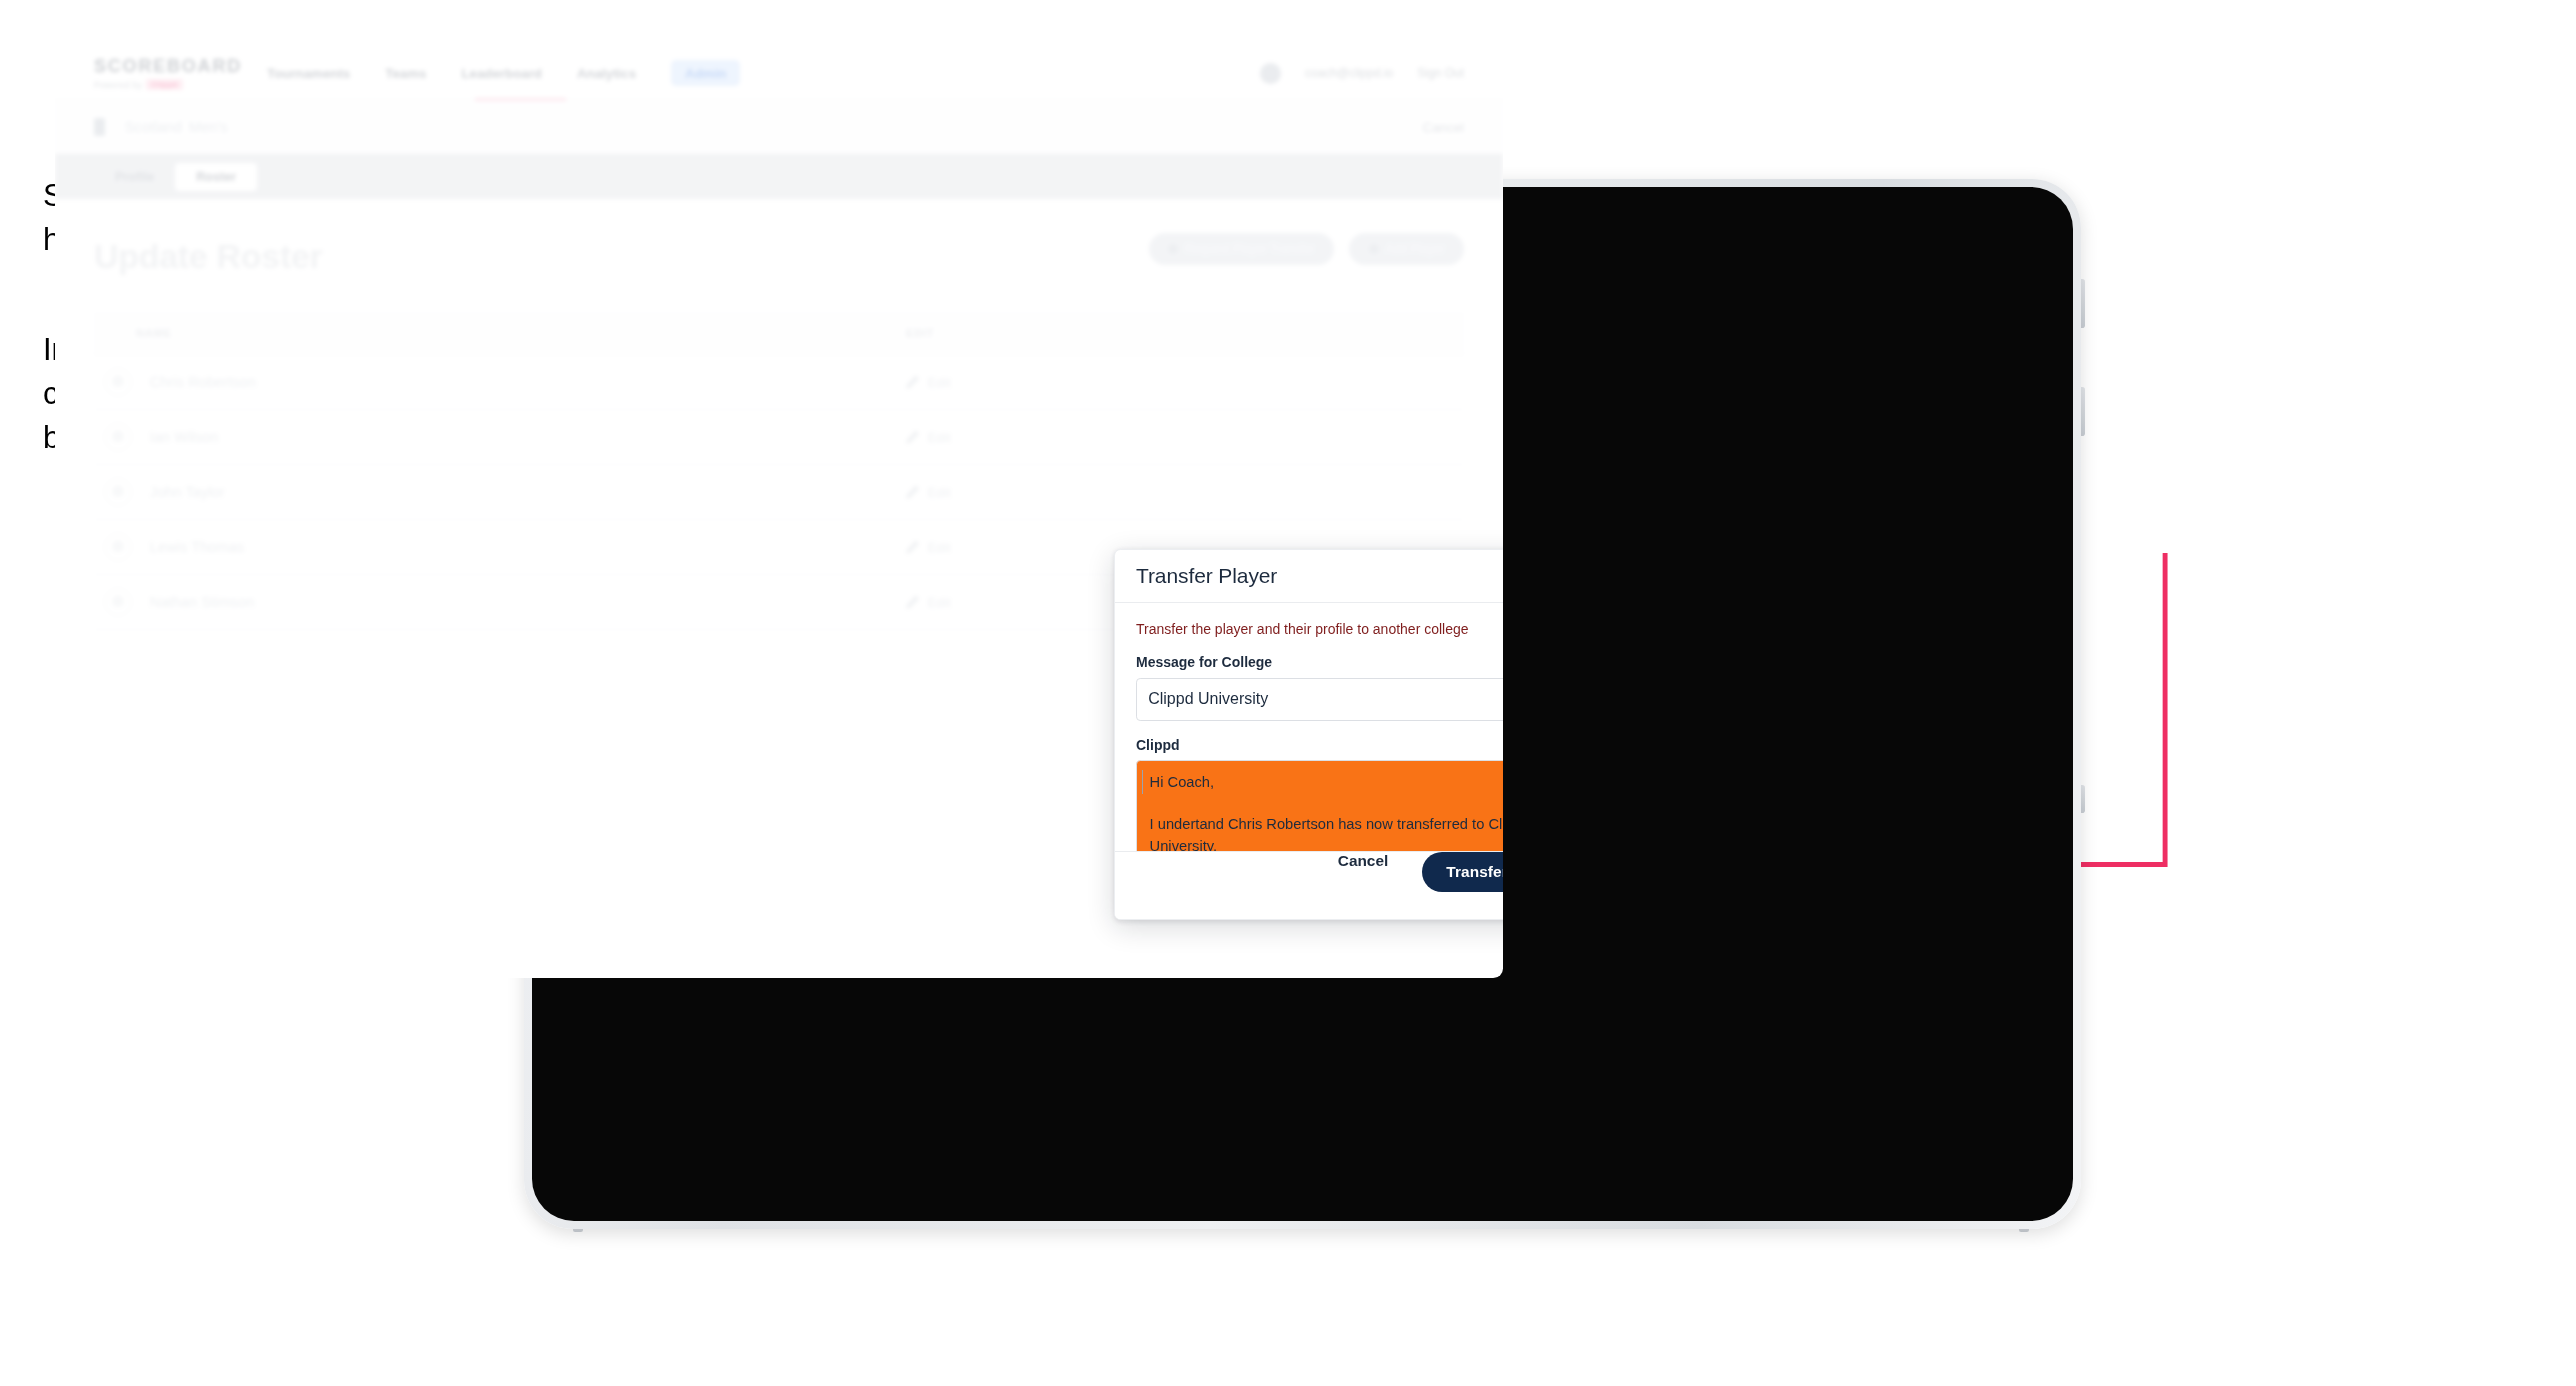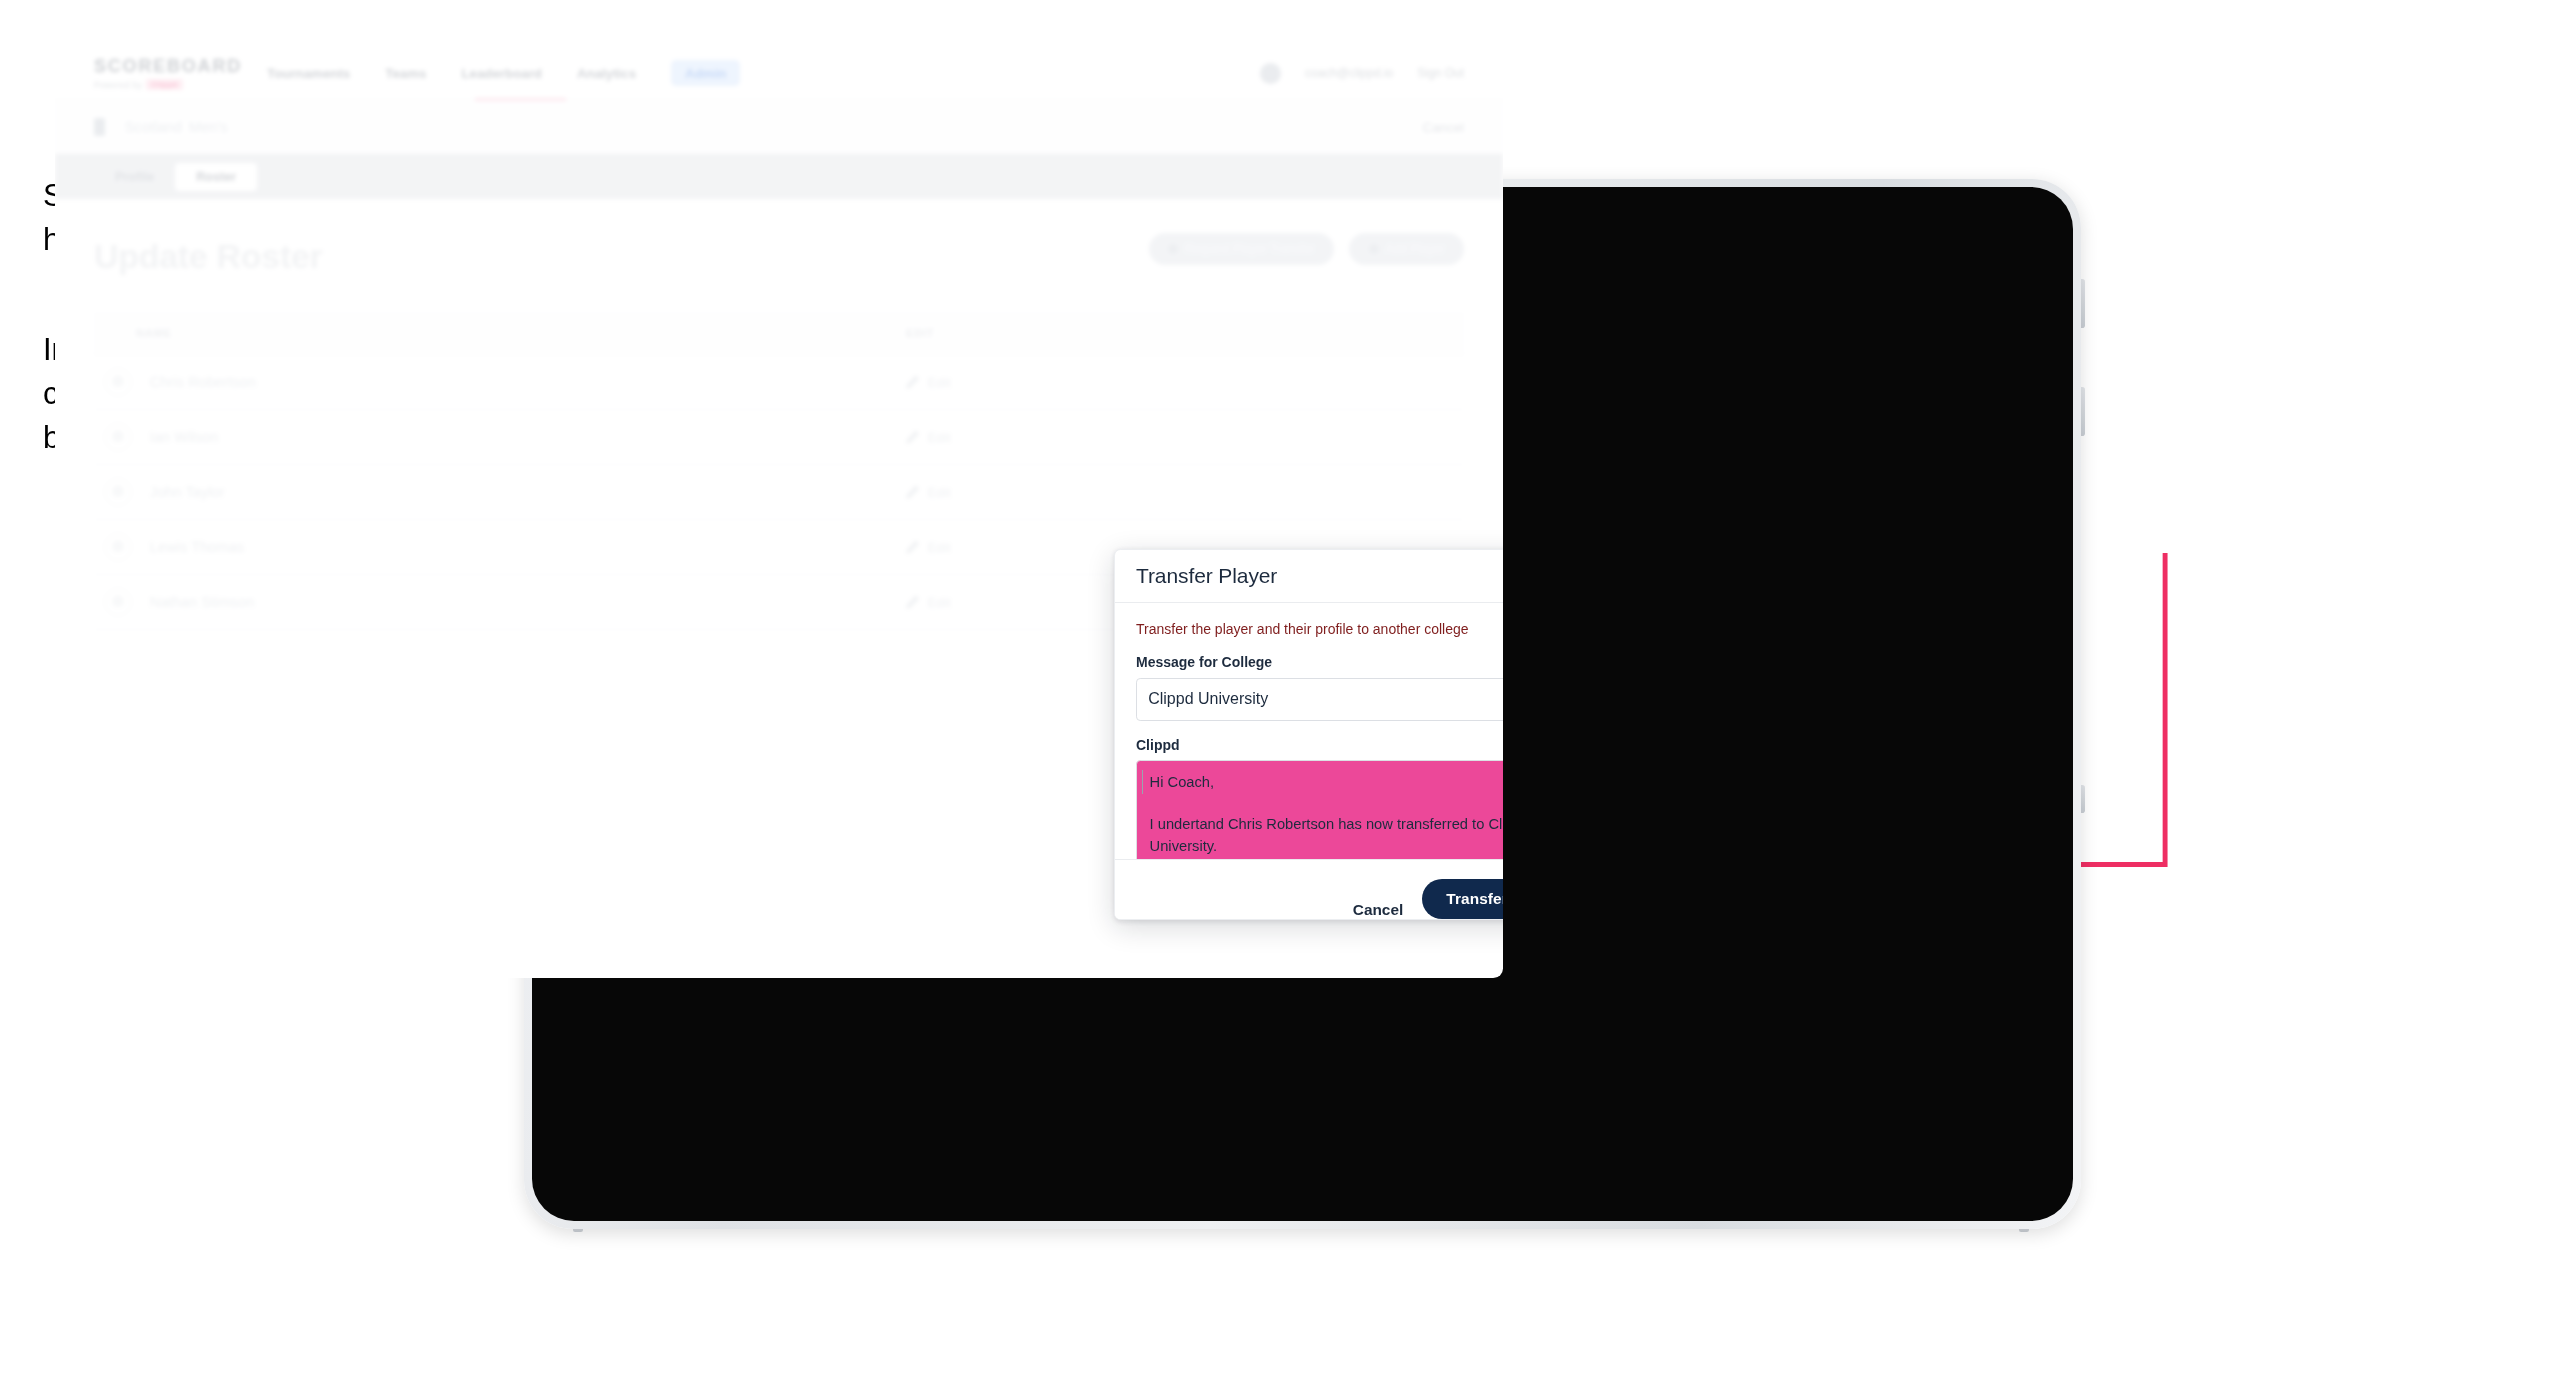--- a/index.html
+++ b/index.html
@@ -143,32 +143,32 @@
   #modal-sub { font-size:14px; color:#7f1d1d; margin-bottom:17px; }
   .field-label { font-size:14px; color:#1d2b3e; font-weight:bold; margin-bottom:7.7px; }
   #college-input {
     width:100%; height:43px; border:0.7px solid #dcdfe4; border-radius:4.2px;
     font-size:16px; color:#1d2b3e; padding: 0 11.2px;
     font-family:"Liberation Sans", sans-serif; background:#fff; outline:none;
   }
   #message-label { margin-top:16px; }
   #message-box {
     width:100%; height:149px; border:0.7px solid #dcdfe4; border-radius:4.2px;
-    padding: 9.8px 12.6px; position:relative; background:#ec4899; overflow:hidden;
+    padding: 9.8px 12.6px; position:relative; background:#f97316; overflow:hidden;
   }
   #message-box::before {
     content:''; position:absolute; left:4.9px; top:8.4px; width:1.4px; height:24px; background:#9aa3af;
   }
   .msg-line { font-size:14.7px; color:#1d2b3e; line-height:1.52; }
   .msg-gap { height:19.6px; }
 
   #modal-footer {
-    position:absolute; left:0; right:0; bottom:0; height:60px;
-    border-top:0.7px solid #eaecef; display:flex; align-items:flex-end;
-    justify-content:flex-end; gap:19px; padding-right:21px; background:#fff;
+    position:absolute; left:0; right:0; bottom:0; height:68px;
+    border-top:0.7px solid #eaecef; display:flex; align-items:flex-start;
+    justify-content:flex-end; gap:34px; padding-right:21px; background:#fff;
   }
   #cancel-btn { font-size:15.4px; color:#1d2b3e; font-weight:bold; background:none;
                 border:none; cursor:pointer; font-family:"Liberation Sans", sans-serif; }
   #transfer-btn {
     background:#10294d; color:#ffffff; border:none; border-radius:24px;
     font-size:15.4px; padding:11.2px 24px; cursor:pointer;
     font-family:"Liberation Sans", sans-serif; font-weight:bold; letter-spacing:0.1px;
   }
 </style>
 </head>

